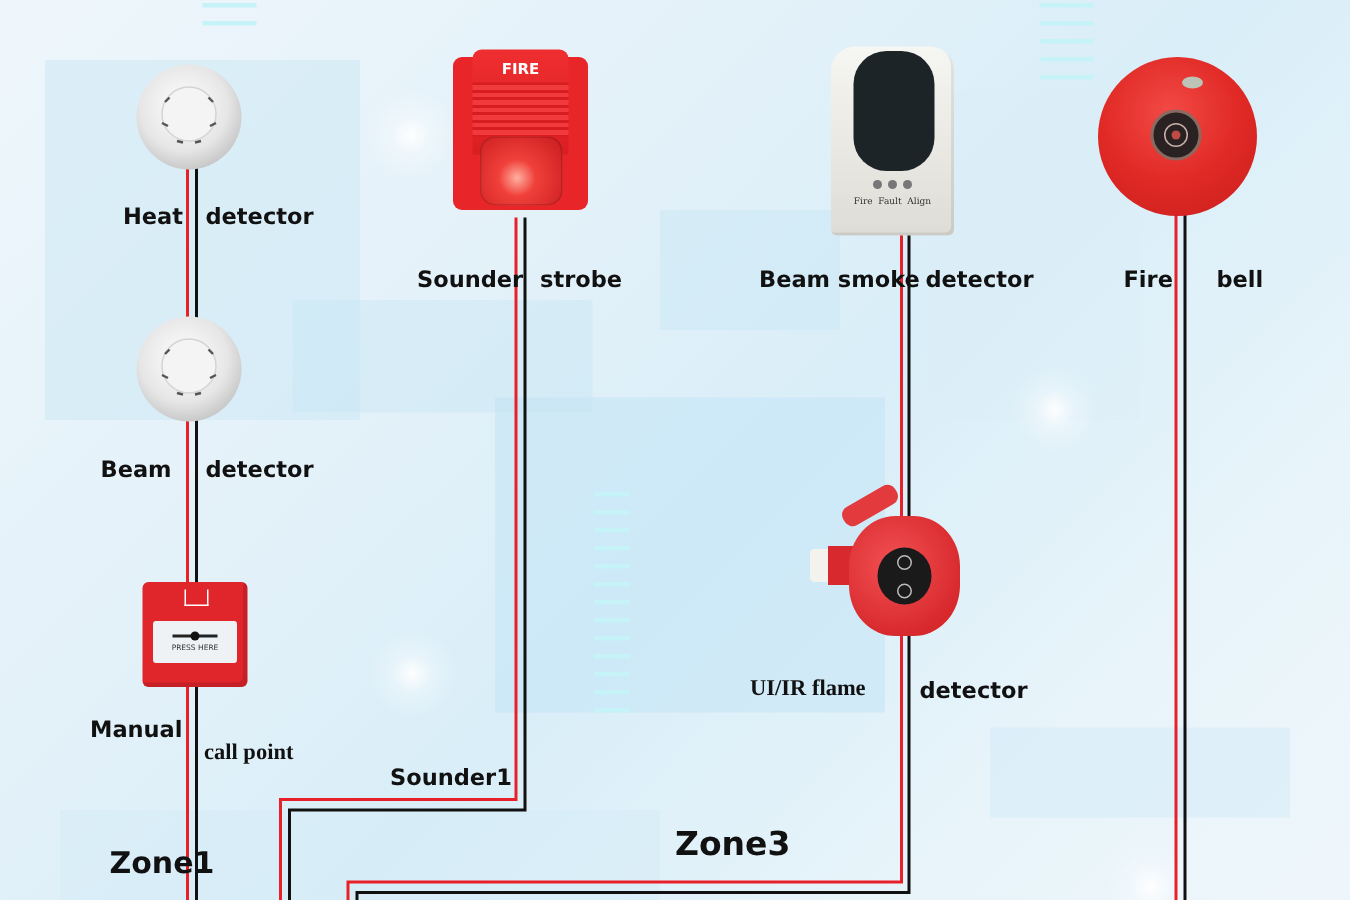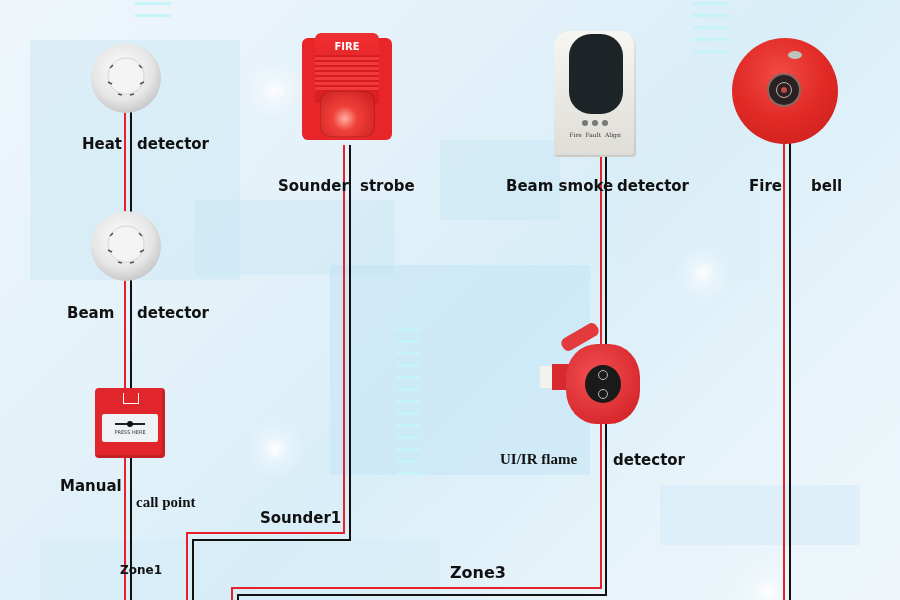--- a/index.html
+++ b/index.html
@@ -174,15 +174,15 @@
   <div style="position:absolute;left:0;top:0;width:106px;height:106px;border-radius:50%;background:radial-gradient(circle at 45% 35%,#f24a45 0%,#e12a26 50%,#c81d1b 100%);"></div>
   <div style="position:absolute;left:56px;top:13px;width:14px;height:8px;border-radius:50%;background:rgba(170,255,240,0.7);"></div>
   <div style="position:absolute;left:35px;top:35px;width:34px;height:34px;border-radius:50%;background:#2a2222;border:2px solid #8a6a60;box-sizing:border-box;">
     <div style="position:absolute;left:7px;top:7px;width:16px;height:16px;border-radius:50%;border:1.5px solid #c9b0a8;box-sizing:border-box;"></div>
     <div style="position:absolute;left:12px;top:12px;width:6px;height:6px;border-radius:50%;background:#c04a45;"></div>
   </div>
 </div>
 <div class="label" style="left:749px;top:177px;">Fire</div>
 <div class="label" style="left:779px;top:177px;margin-left:32px;">bell</div>
 
-<div class="label" style="left:73px;top:563px;font-size:12px;margin-left:47px;">Zone1</div>
+<div class="label" style="left:73px;top:563px;font-size:20px;">Zone1</div>
 <div class="label" style="left:260px;top:509px;">Sounder1</div>
-<div class="label" style="left:450px;top:563px;font-size:16px;">Zone3</div>
+<div class="label" style="left:450px;top:551px;font-size:22px;">Zone3</div>
 
 </body></html>

